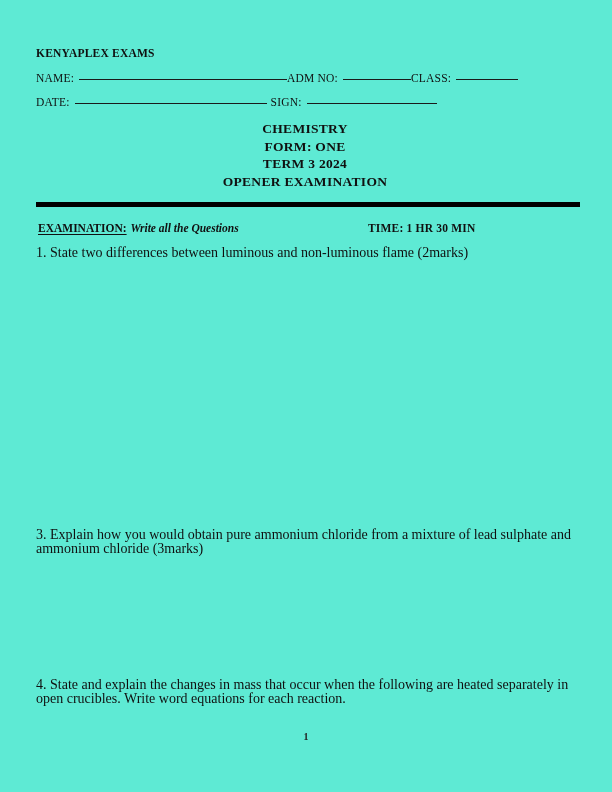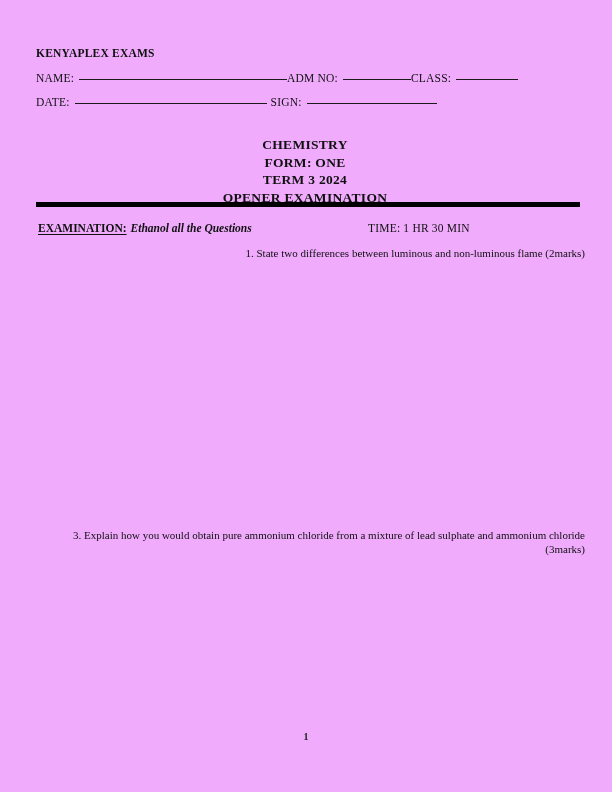--- a/index.html
+++ b/index.html
@@ -4,21 +4,21 @@
 <style>
   html, body {
     margin: 0;
     padding: 0;
     background: #ffffff;
   }
   .page {
     position: relative;
     width: 612px;
     height: 792px;
-    background: #f0abfc;
+    background: #5eead4;
     font-family: "Liberation Serif", "DejaVu Serif", serif;
     color: #101010;
     overflow: hidden;
   }
 
   
   .school-name {
     position: absolute;
     left: 36px;
     top: 47px;
@@ -51,21 +51,20 @@
   .rule.w-date  { width: 192px; margin-left: 5px; margin-right: 4px; }
   .rule.w-sign  { width: 130px; margin-left: 5px; }
 
   
   .title-block {
     position: absolute;
     left: 0;
     right: 0;
     top: 120px;
     text-align: center;
-    margin-top: 16px;
   }
   .title-block .tline {
     font-size: 13.5px;
     font-weight: bold;
     line-height: 17.5px;
     letter-spacing: 0.3px;
     margin-left: -2px;
   }
 
   
@@ -91,35 +90,35 @@
     font-weight: bold;
     text-decoration: underline;
     text-underline-offset: 2px;
   }
   .instr-text {
     font-weight: bold;
     font-style: italic;
     margin-left: 4px;
   }
   .time-text {
-    font-weight: normal;
+    font-weight: bold;
     position: absolute;
     left: 330px;
     top: 0;
     letter-spacing: 0.2px;
   }
 
   
   .question {
     position: absolute;
-    left: 45px;
+    left: 36px;
     width: 540px;
-    font-size: 11px;
+    font-size: 14px;
     line-height: 14.2px;
-    text-align: right;
+    text-align: left;
     color: #101010;
   }
   .q1 { top: 246px; }
   .q2 { top: 360px; }
   .q3 { top: 528px; }
   .q4 { top: 678px; }
 
   
   .page-number {
     position: absolute;
@@ -150,22 +149,23 @@
   <div class="title-block">
     <div class="tline">CHEMISTRY</div>
     <div class="tline">FORM: ONE</div>
     <div class="tline">TERM 3 2024</div>
     <div class="tline">OPENER EXAMINATION</div>
   </div>
 
   <div class="thick-rule"></div>
 
   <div class="instructions-row">
-    <span class="instr-label">EXAMINATION:</span><span class="instr-text">Ethanol all the Questions</span>
+    <span class="instr-label">EXAMINATION:</span><span class="instr-text">Write all the Questions</span>
     <span class="time-text">TIME: 1 HR 30 MIN</span>
   </div>
 
   <div class="question q1">1. State two differences between luminous and non-luminous flame (2marks)</div>
   <div class="question q3">3. Explain how you would obtain pure ammonium chloride from a mixture of lead sulphate and ammonium chloride (3marks)</div>
+  <div class="question q4">4. State and explain the changes in mass that occur when the following are heated separately in open crucibles. Write word equations for each reaction.</div>
 
   <div class="page-number">1</div>
 
 </div>
 
 </body></html>

